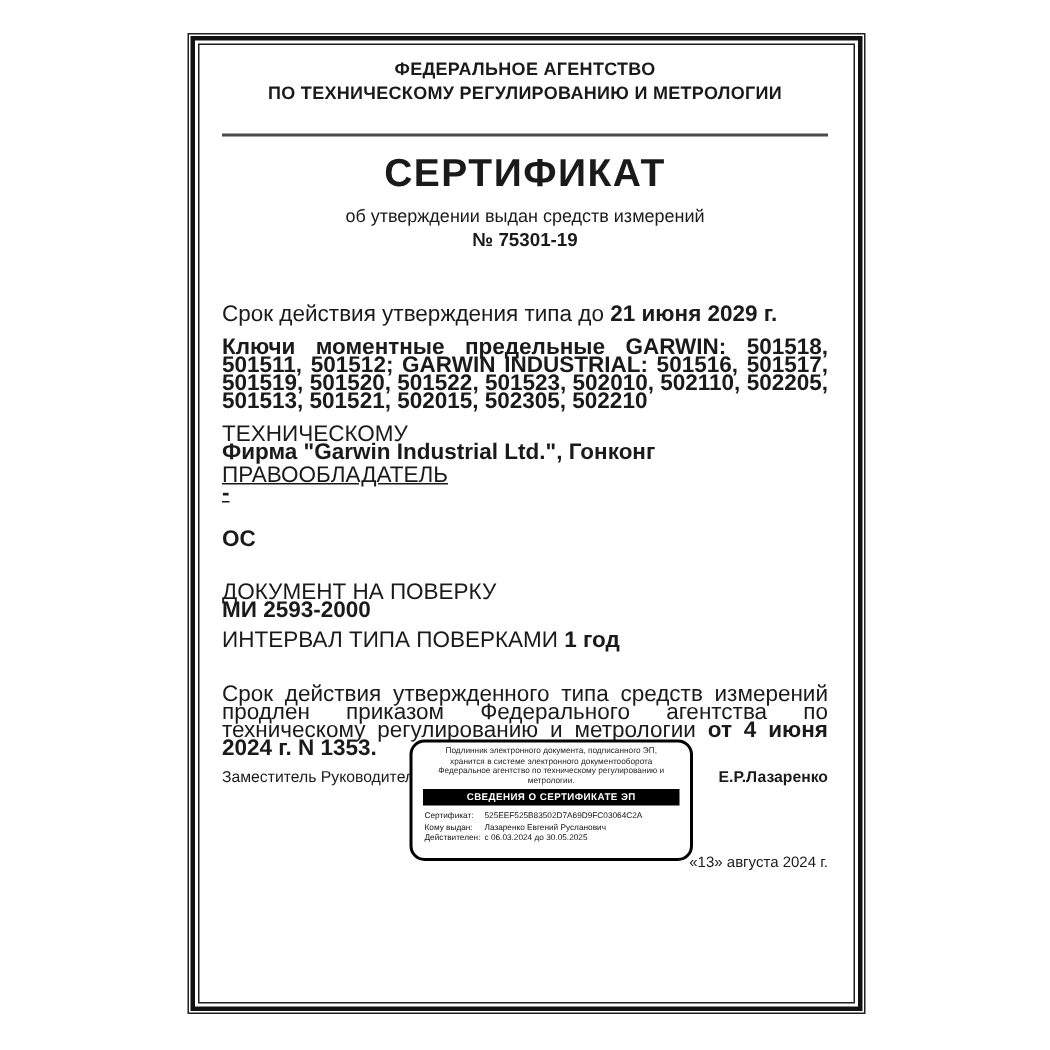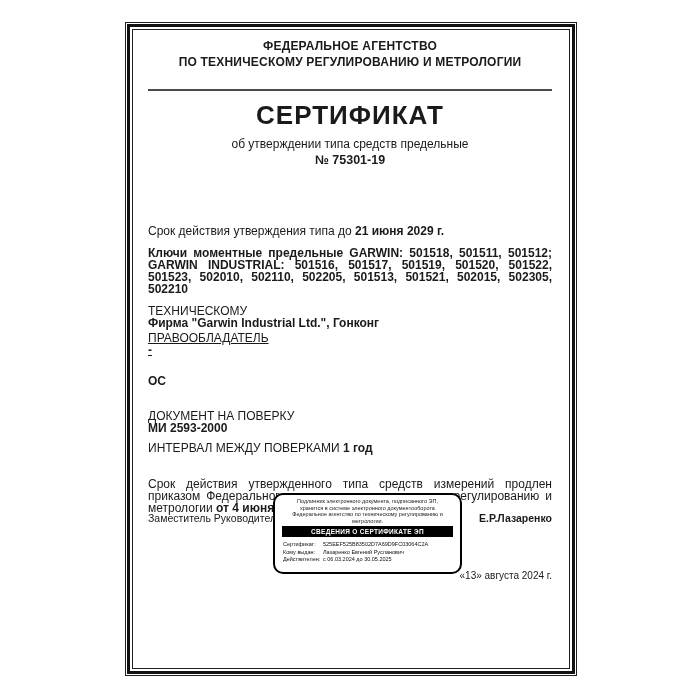--- a/index.html
+++ b/index.html
@@ -55,21 +55,21 @@
     top: 137px;
     text-align: center;
     font-size: 12px;
   }
   .cert-number {
     top: 153px;
     text-align: center;
     font-size: 12.5px;
     font-weight: bold;
   }
-  .body-text { font-size: 12px; line-height: 12px; margin-top: 21px; }
+  .body-text { font-size: 15px; line-height: 12px; }
   .b { font-weight: bold; }
   .just { text-align: justify; }
   .t-validity   { top: 204px; }
   .t-type       { top: 226px; }
   .t-maker      { top: 284px; }
   .t-rights     { top: 311px; text-decoration: underline; }
   .t-code       { top: 354px; }
   .t-doc        { top: 389px; }
   .t-interval   { top: 421px; }
   .t-extension  { top: 457px; }
@@ -121,21 +121,21 @@
   <div class="frame"></div>
 
   <div class="blk agency">
     <div>ФЕДЕРАЛЬНОЕ АГЕНТСТВО</div>
     <div>ПО ТЕХНИЧЕСКОМУ РЕГУЛИРОВАНИЮ И МЕТРОЛОГИИ</div>
   </div>
 
   <div class="blk divider"></div>
 
   <div class="blk title">СЕРТИФИКАТ</div>
-  <div class="blk subtitle">об утверждении типа средств предельные</div>
+  <div class="blk subtitle">об утверждении выдан средств измерений</div>
   <div class="blk cert-number">№ 75301-19</div>
 
   <div class="blk body-text t-validity">
     <span>Срок действия утверждения типа до </span><span class="b">21 июня 2029 г.</span>
   </div>
 
   <div class="blk body-text t-type">
     <div class="b just">Ключи моментные предельные GARWIN: 501518, 501511, 501512; GARWIN INDUSTRIAL: 501516, 501517, 501519, 501520, 501522, 501523, 502010, 502110, 502205, 501513, 501521, 502015, 502305, 502210</div>
   </div>
 
@@ -152,21 +152,21 @@
   <div class="blk body-text t-code">
     <div class="b">ОС</div>
   </div>
 
   <div class="blk body-text t-doc">
     <div>ДОКУМЕНТ НА ПОВЕРКУ</div>
     <div class="b">МИ 2593-2000</div>
   </div>
 
   <div class="blk body-text t-interval">
-    <span>ИНТЕРВАЛ МЕЖДУ ПОВЕРКАМИ </span><span class="b">1 год</span>
+    <span>ИНТЕРВАЛ ТИПА ПОВЕРКАМИ </span><span class="b">1 год</span>
   </div>
 
   <div class="blk body-text t-extension just">
     <span>Срок действия утвержденного типа средств измерений продлен приказом Федерального агентства по техническому регулированию и метрологии </span><span class="b">от 4 июня 2024 г. N 1353.</span>
   </div>
 
   <div class="blk t-sig">Заместитель Руководителя</div>
   <div class="blk t-sig-name">Е.Р.Лазаренко</div>
 
   <div class="stamp">

